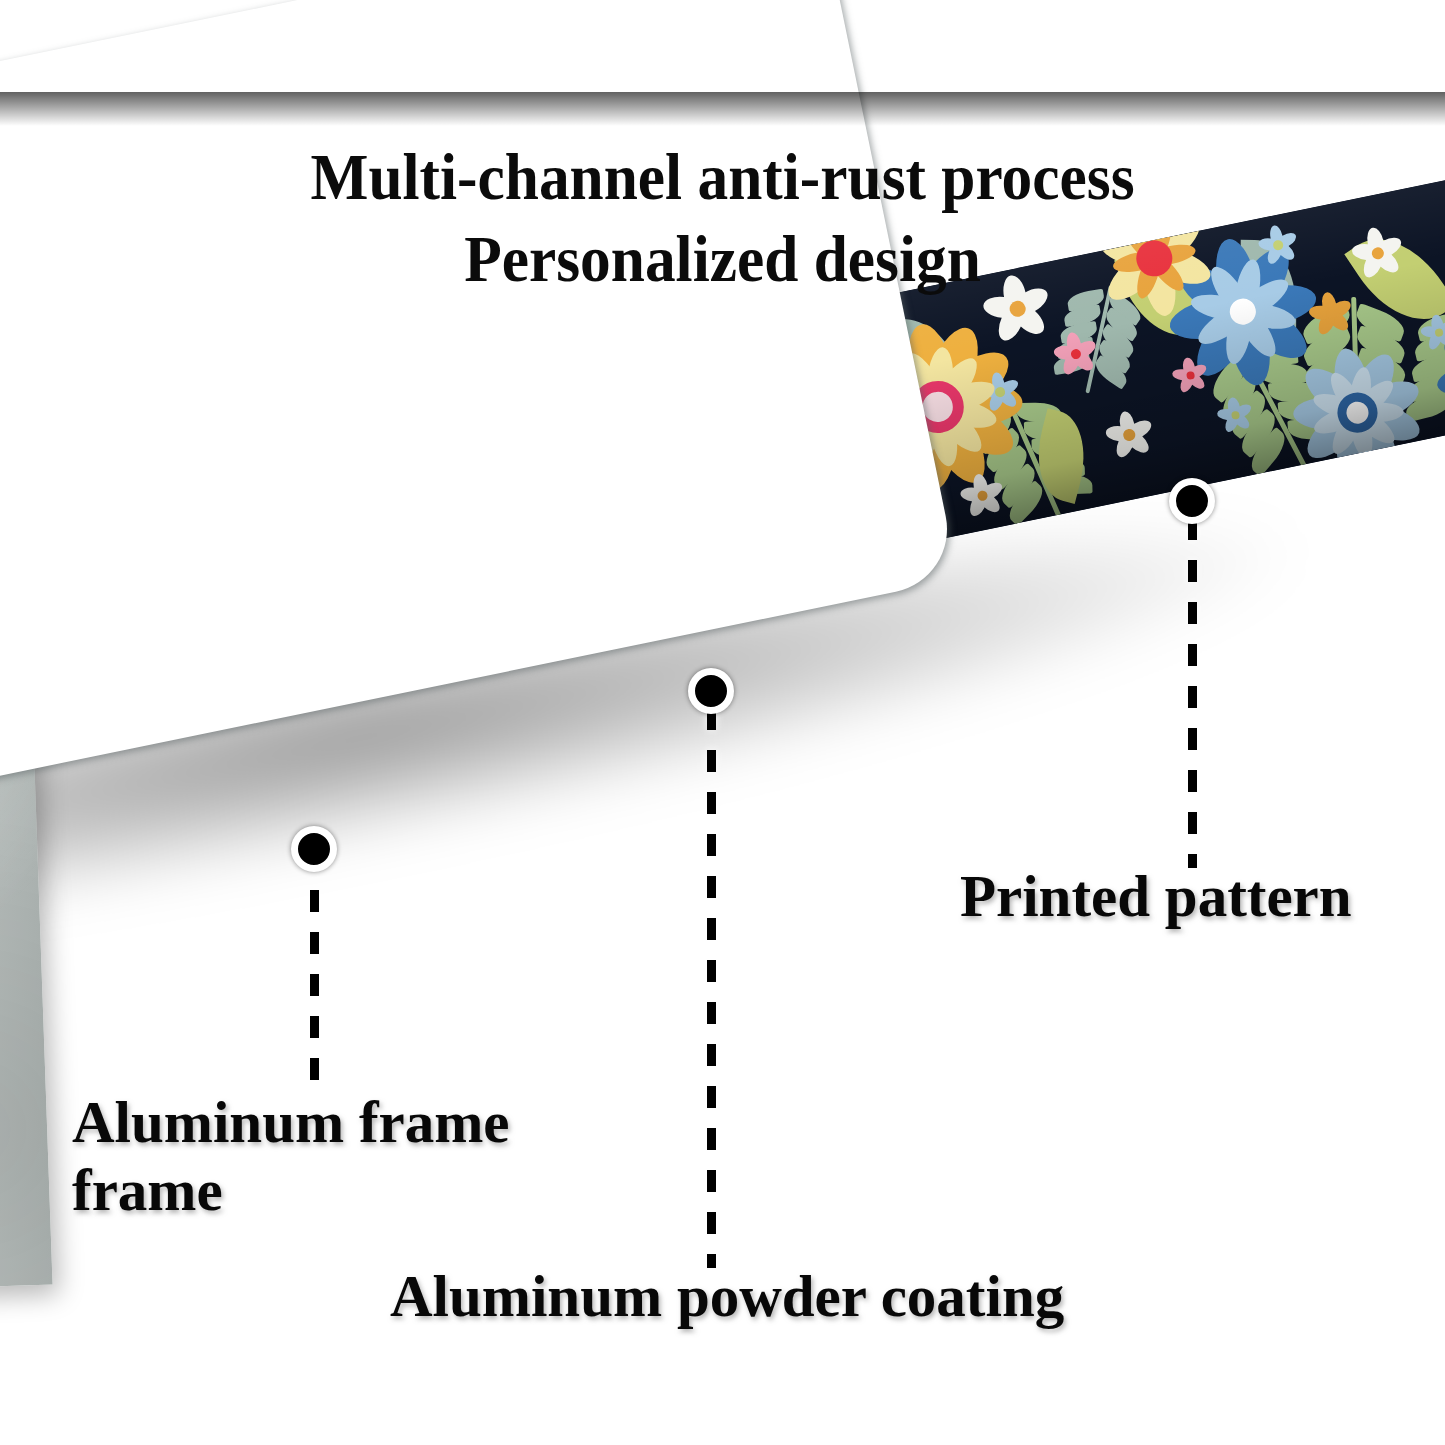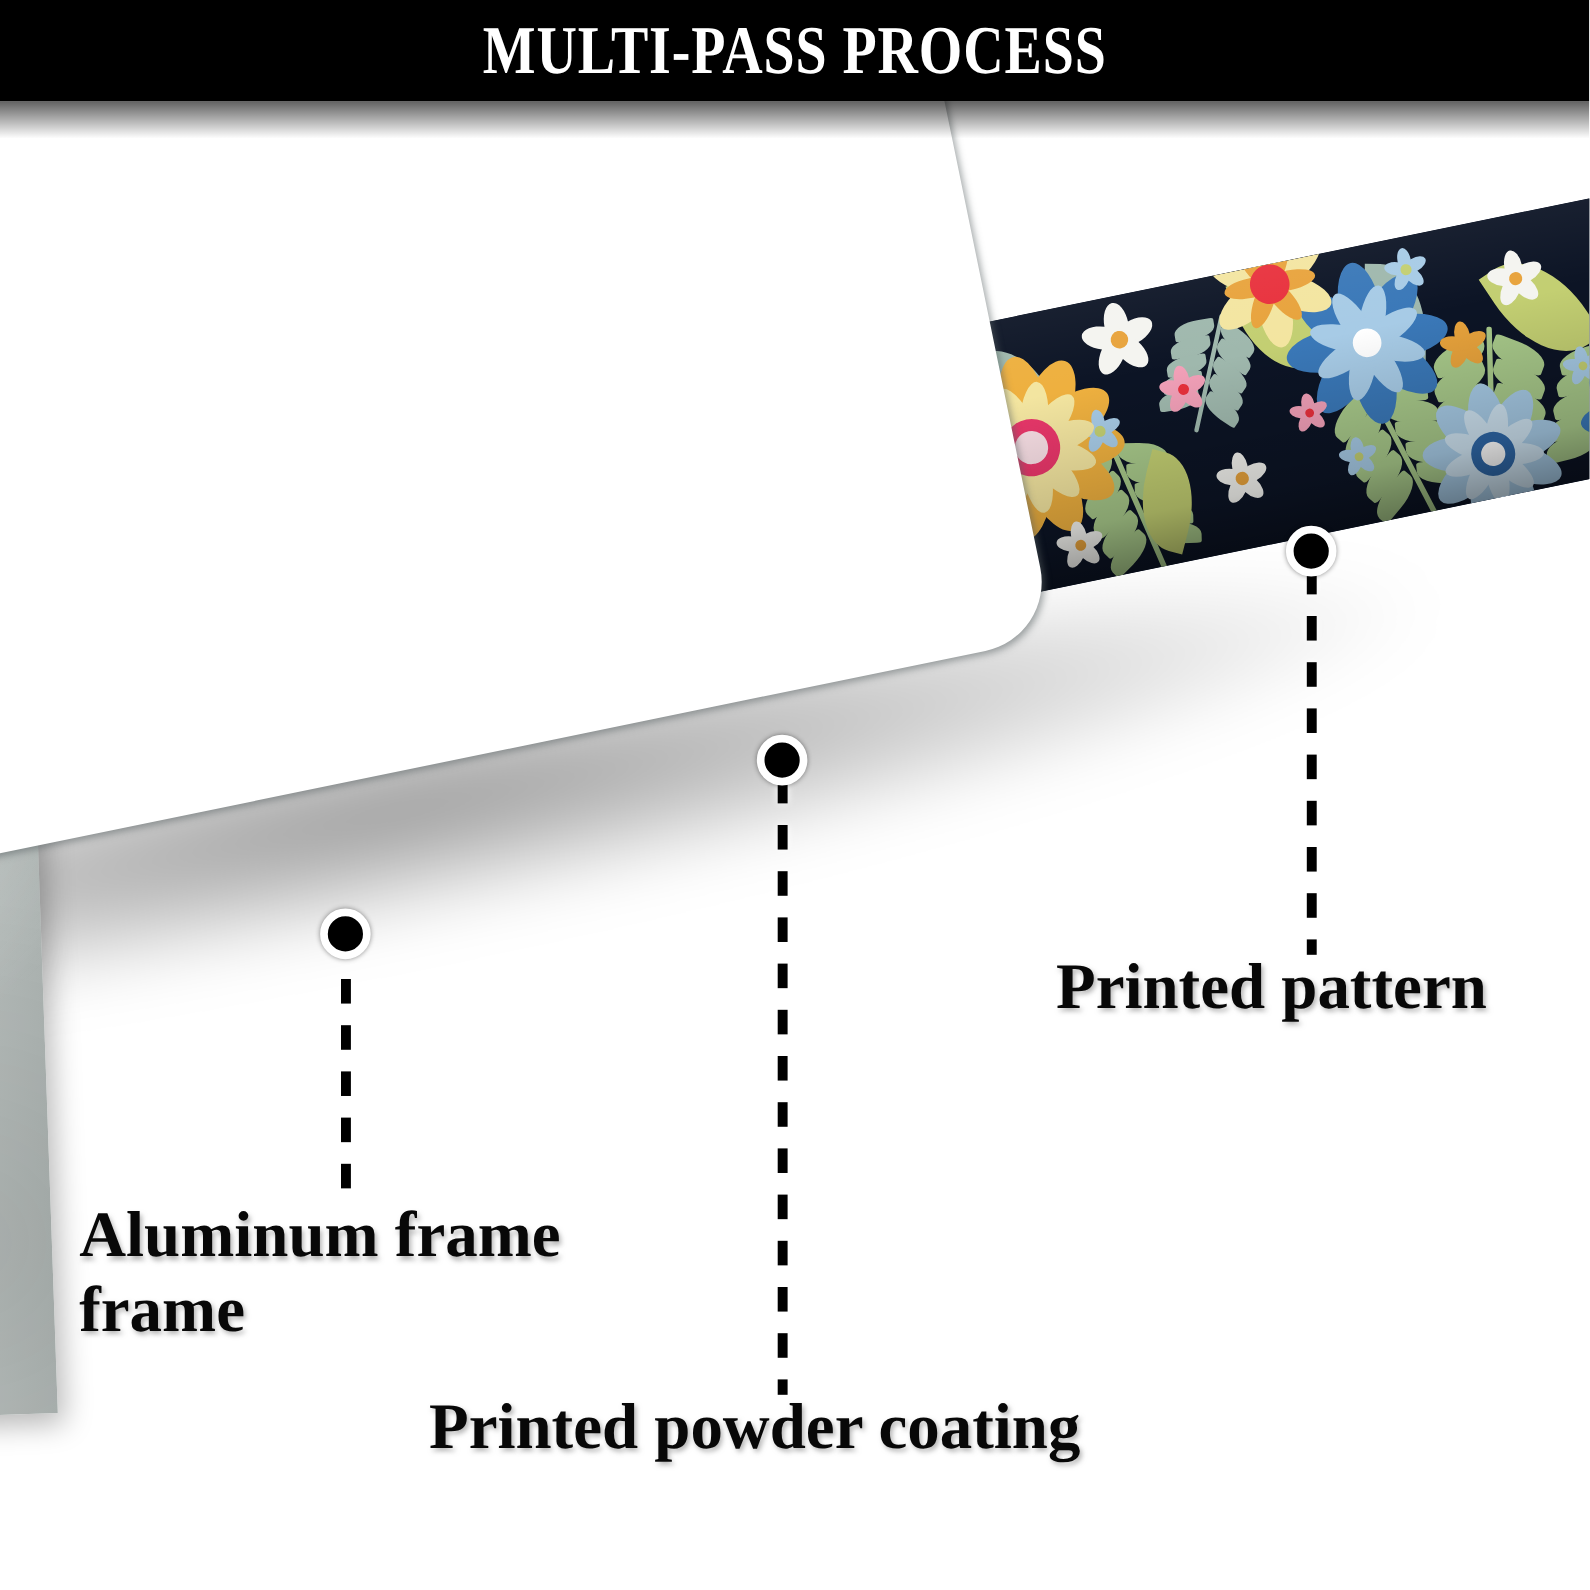--- a/index.html
+++ b/index.html
@@ -610,37 +610,38 @@
               </div>
             </div>
           <div class="print-shade"></div>
         </div>
       </div>
 
       <div class="aperture"></div>
     </div>
   </div>
 
-  <div class="header-bar">
-    <div class="header-title">MULTI-PASS PROCESS</div>
+  <div class="header-shadow"></div>
+
+  <div class="subtitle">
+    <div class="subtitle-line">Multi-channel anti-rust process</div>
+    <div class="subtitle-line">Personalized design</div>
   </div>
-  <div class="header-shadow"></div>
-
 
   <div class="callout">
     <div class="dash-line" style="left:310px; top:848px; height:240px;"></div>
     <div class="dot" style="left:291px; top:826px;"></div>
     <div class="callout-label" style="left:72px; top:1088px; width:560px;">Aluminum frame
 frame</div>
   </div>
 
   <div class="callout">
     <div class="dash-line" style="left:707px; top:708px; height:560px;"></div>
     <div class="dot" style="left:688px; top:668px;"></div>
-    <div class="callout-label" style="left:390px; top:1262px; width:700px;">Printed powder coating</div>
+    <div class="callout-label" style="left:390px; top:1262px; width:700px;">Aluminum powder coating</div>
   </div>
 
   <div class="callout">
     <div class="dash-line" style="left:1188px; top:518px; height:350px;"></div>
     <div class="dot" style="left:1169px; top:478px;"></div>
     <div class="callout-label" style="left:960px; top:862px; width:500px;">Printed pattern</div>
   </div>
 
 </div>
 

